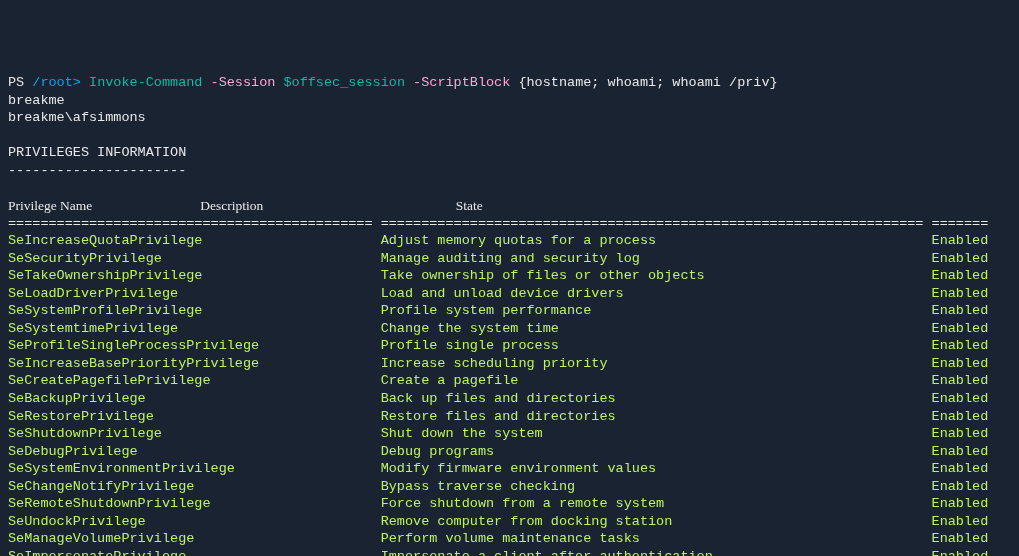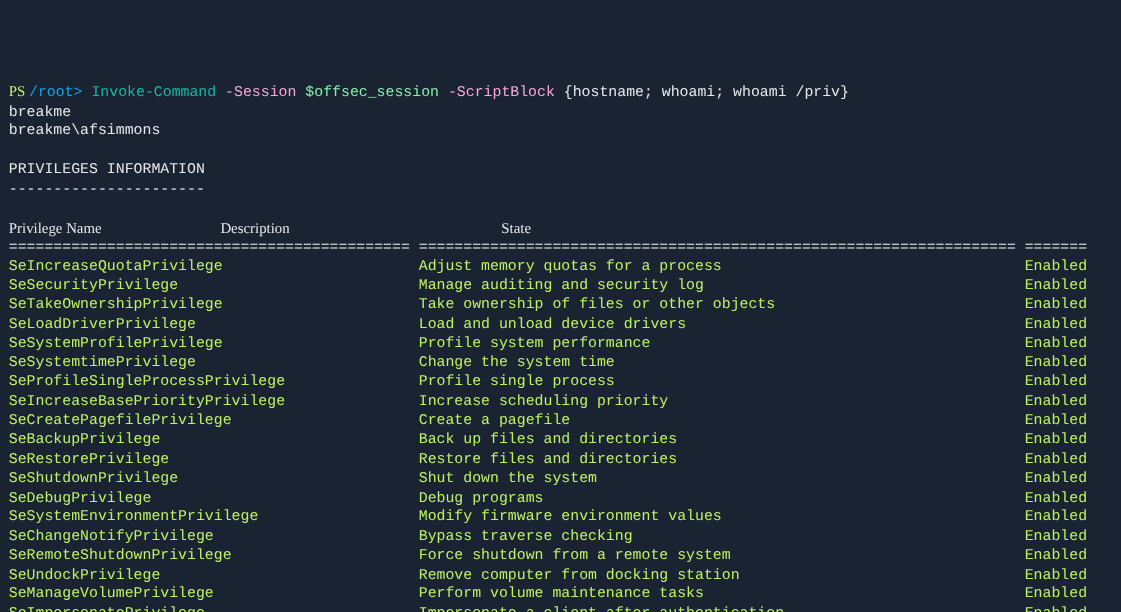--- a/index.html
+++ b/index.html
@@ -10,25 +10,25 @@
     body {
       background-color: #1a2332;
       color: #e8e8e8;
       font-family: 'Consolas', 'Monaco', 'Courier New', monospace;
       font-size: 13.5px;
       line-height: 1.3;
       padding: 4px 8px;
       white-space: pre;
       overflow-x: auto;
     }
-    .prompt-ps { color: #bef264; font-family: Liberation Serif, serif; }
+    .prompt-ps { color: #e5e5e5; }
     .prompt-path { color: #0ea5e9; }
     .cmd-name { color: #14b8a6; }
     .cmd-param { color: #f9a8d4; }
-    .cmd-var { color: #86efac; }
+    .cmd-var { color: #14b8a6; }
     .cmd-block { color: #e8e8e8; text-align: right; }
     .line { display: block; }
     .divider { color: #e8e8e8; }
     .header-row { color: #e8e8e8; font-family: Liberation Serif, serif; }
     .data-row { color: #bef264; font-family: Liberation Mono, monospace; }
   </style>
 </head>
 <body>
 
 

